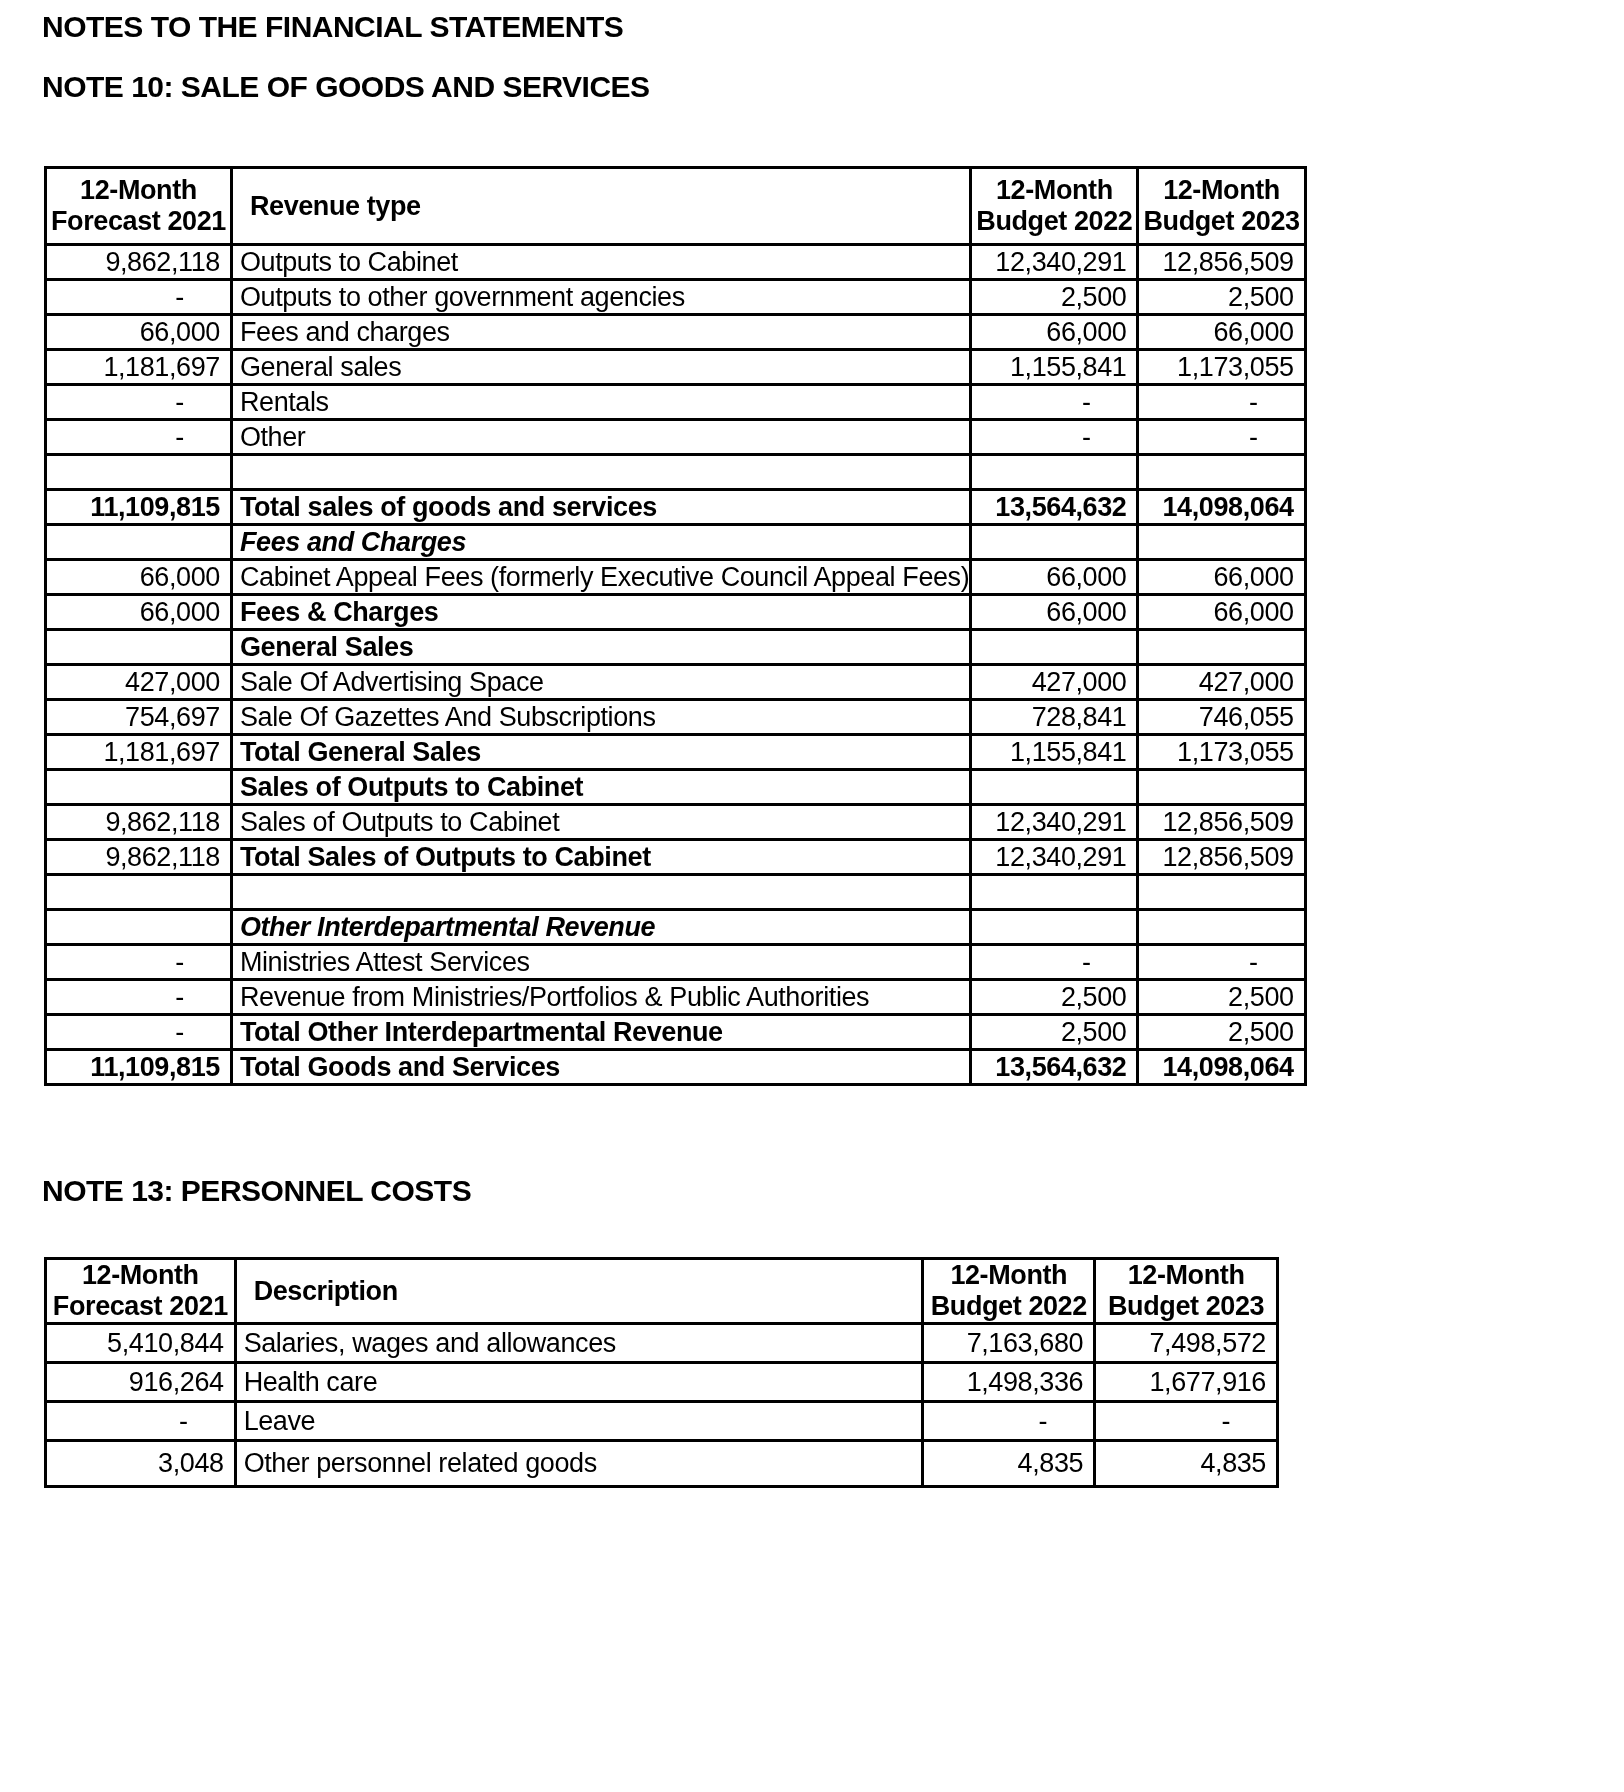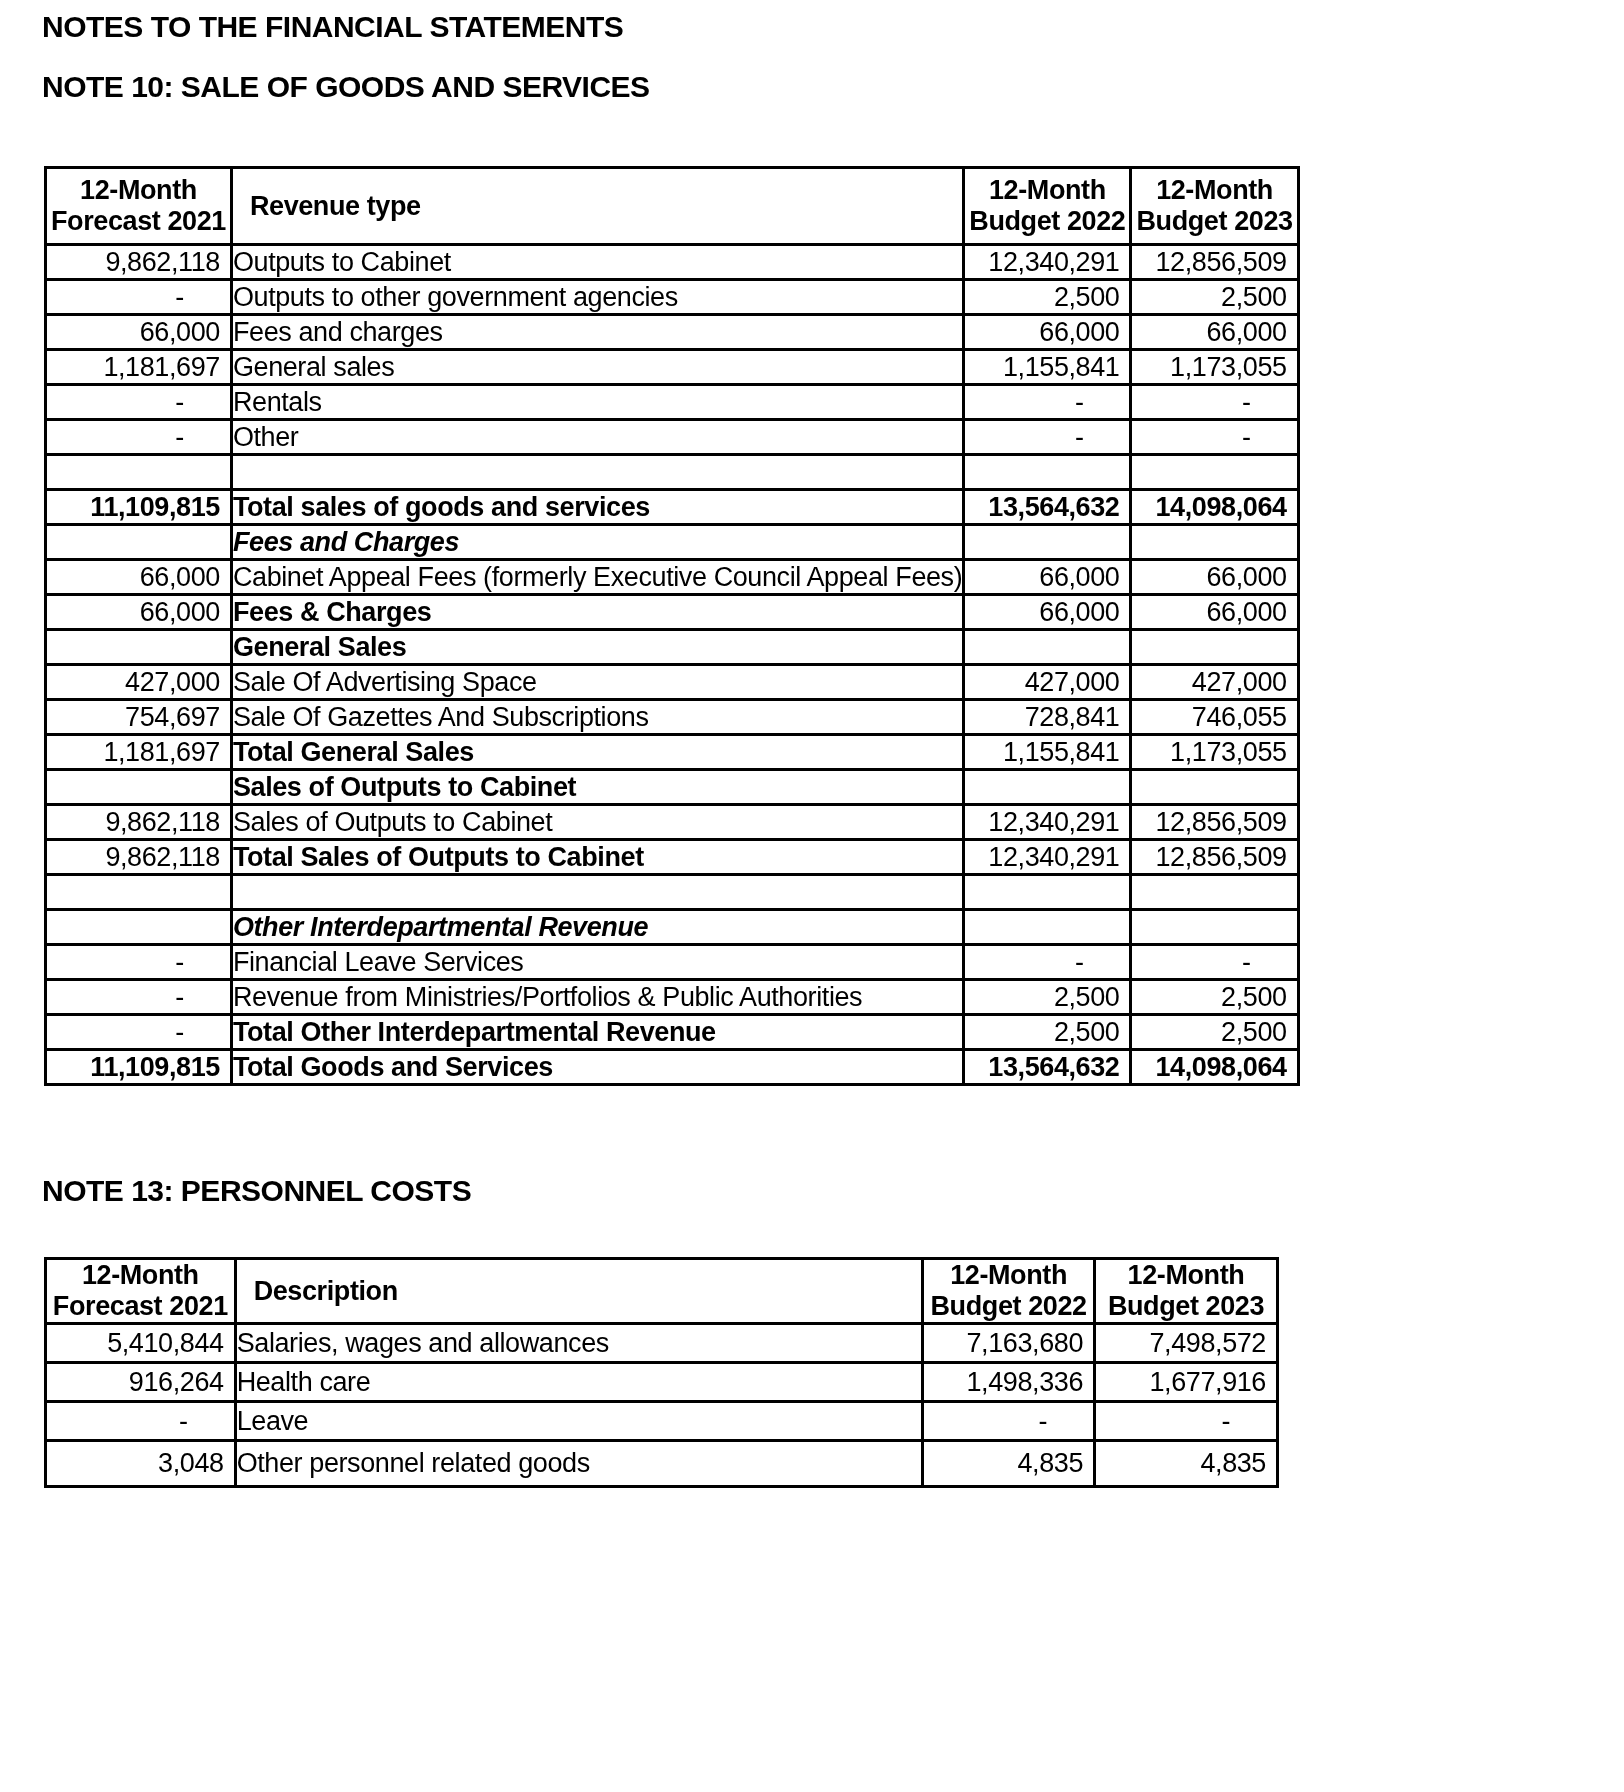--- a/index.html
+++ b/index.html
@@ -37,21 +37,21 @@
     letter-spacing: -0.4px;
     vertical-align: middle;
     overflow: hidden;
     background: #fff;
   }
   th { font-weight: bold; white-space: pre; }
   th.num-h { text-align: center; padding: 0 4px; }
   th.label-h { text-align: left; padding-left: 17px; }
   td.num { text-align: right; padding-right: 10px; white-space: nowrap; }
   td.num.dash { padding-right: 46px; }
-  td.label { text-align: left; padding-left: 0; white-space: nowrap; }
+  td.label { text-align: left; padding-left: 7px; white-space: nowrap; }
   .b { font-weight: bold; }
   .bi { font-weight: bold; font-style: italic; }
   #note10-table tr { height: 35px; }
   #note10-table tr.head-row { height: 77px; }
   #note13-table tr { height: 39px; }
   #note13-table tr.head-row { height: 118px; }
   #note13-table tr:last-child { height: 46px; }
 </style>
 </head>
 <body>
@@ -196,21 +196,21 @@
           <td class="num"></td>
         </tr>
         <tr>
           <td class="num"></td>
           <td class="label bi">Other Interdepartmental Revenue</td>
           <td class="num"></td>
           <td class="num"></td>
         </tr>
         <tr>
           <td class="num dash">-</td>
-          <td class="label">Financial Leave Services</td>
+          <td class="label">Ministries Attest Services</td>
           <td class="num dash">-</td>
           <td class="num dash">-</td>
         </tr>
         <tr>
           <td class="num dash">-</td>
           <td class="label">Revenue from Ministries/Portfolios &amp; Public Authorities</td>
           <td class="num">2,500</td>
           <td class="num">2,500</td>
         </tr>
         <tr>

